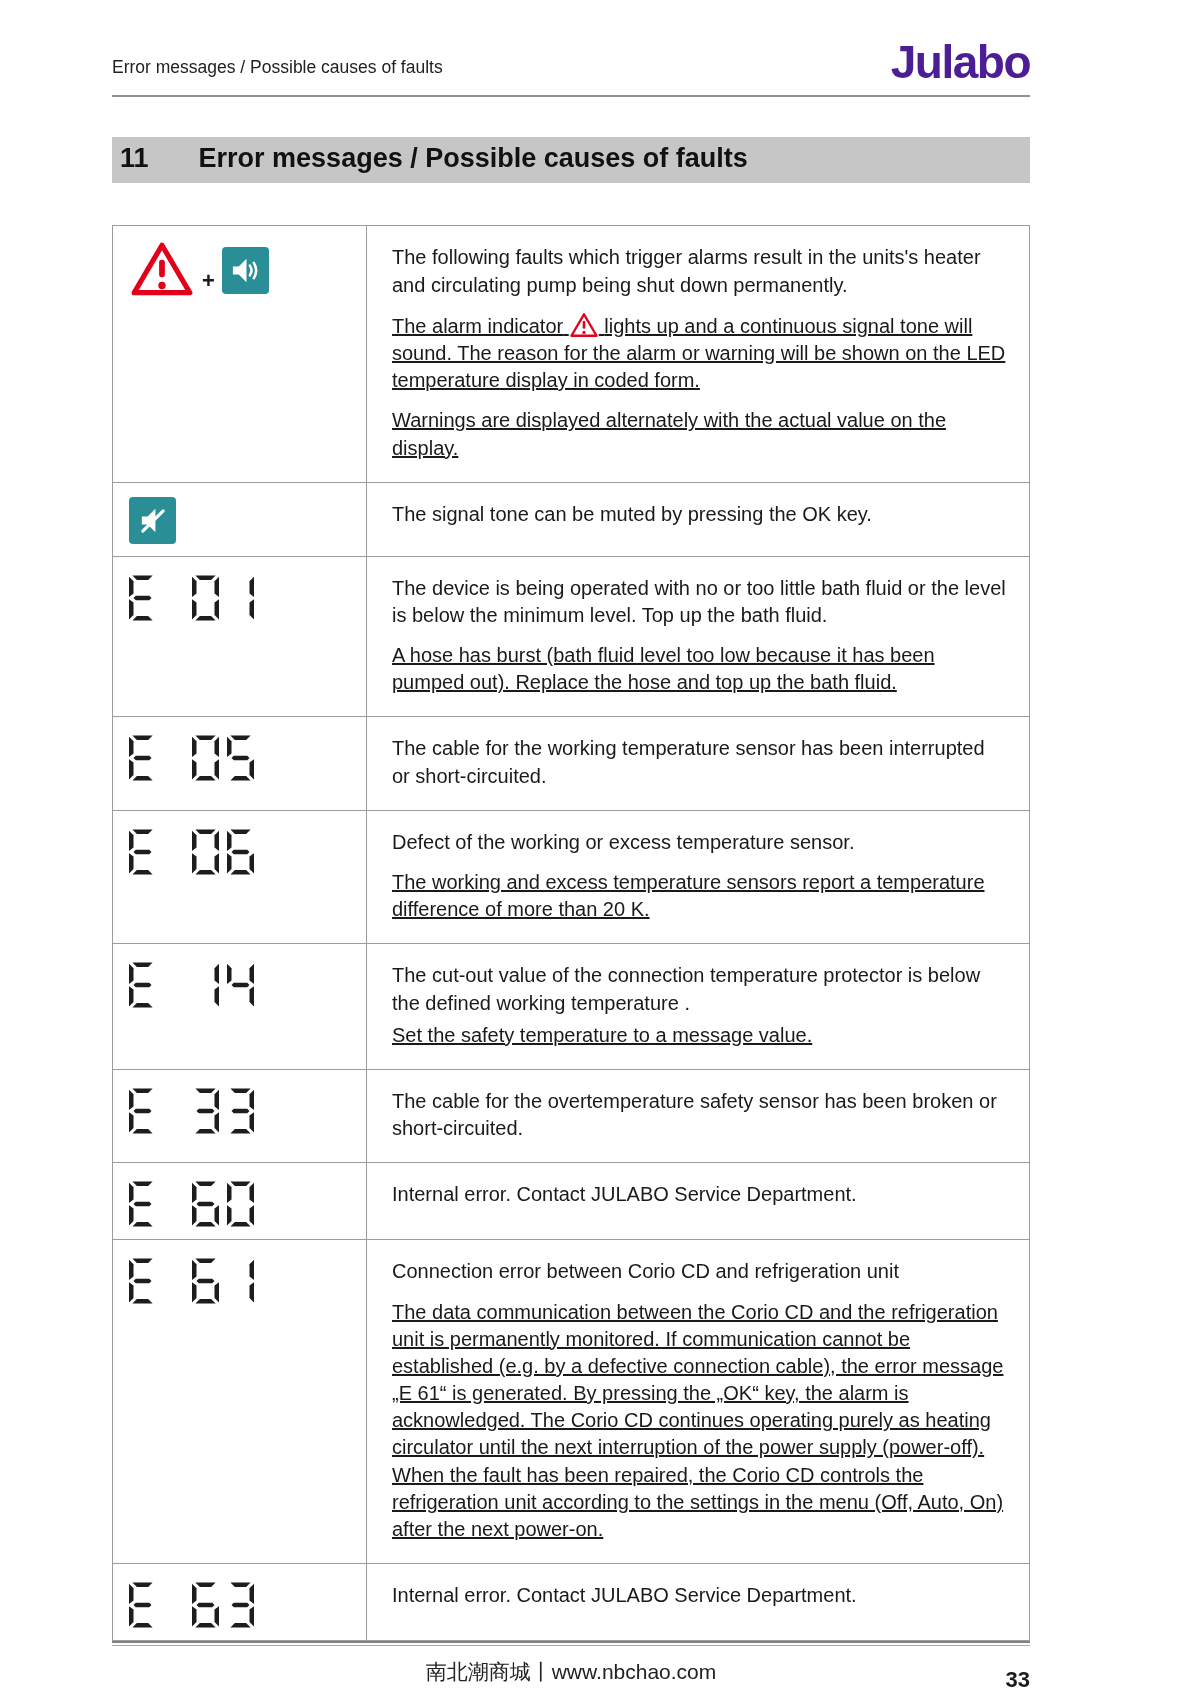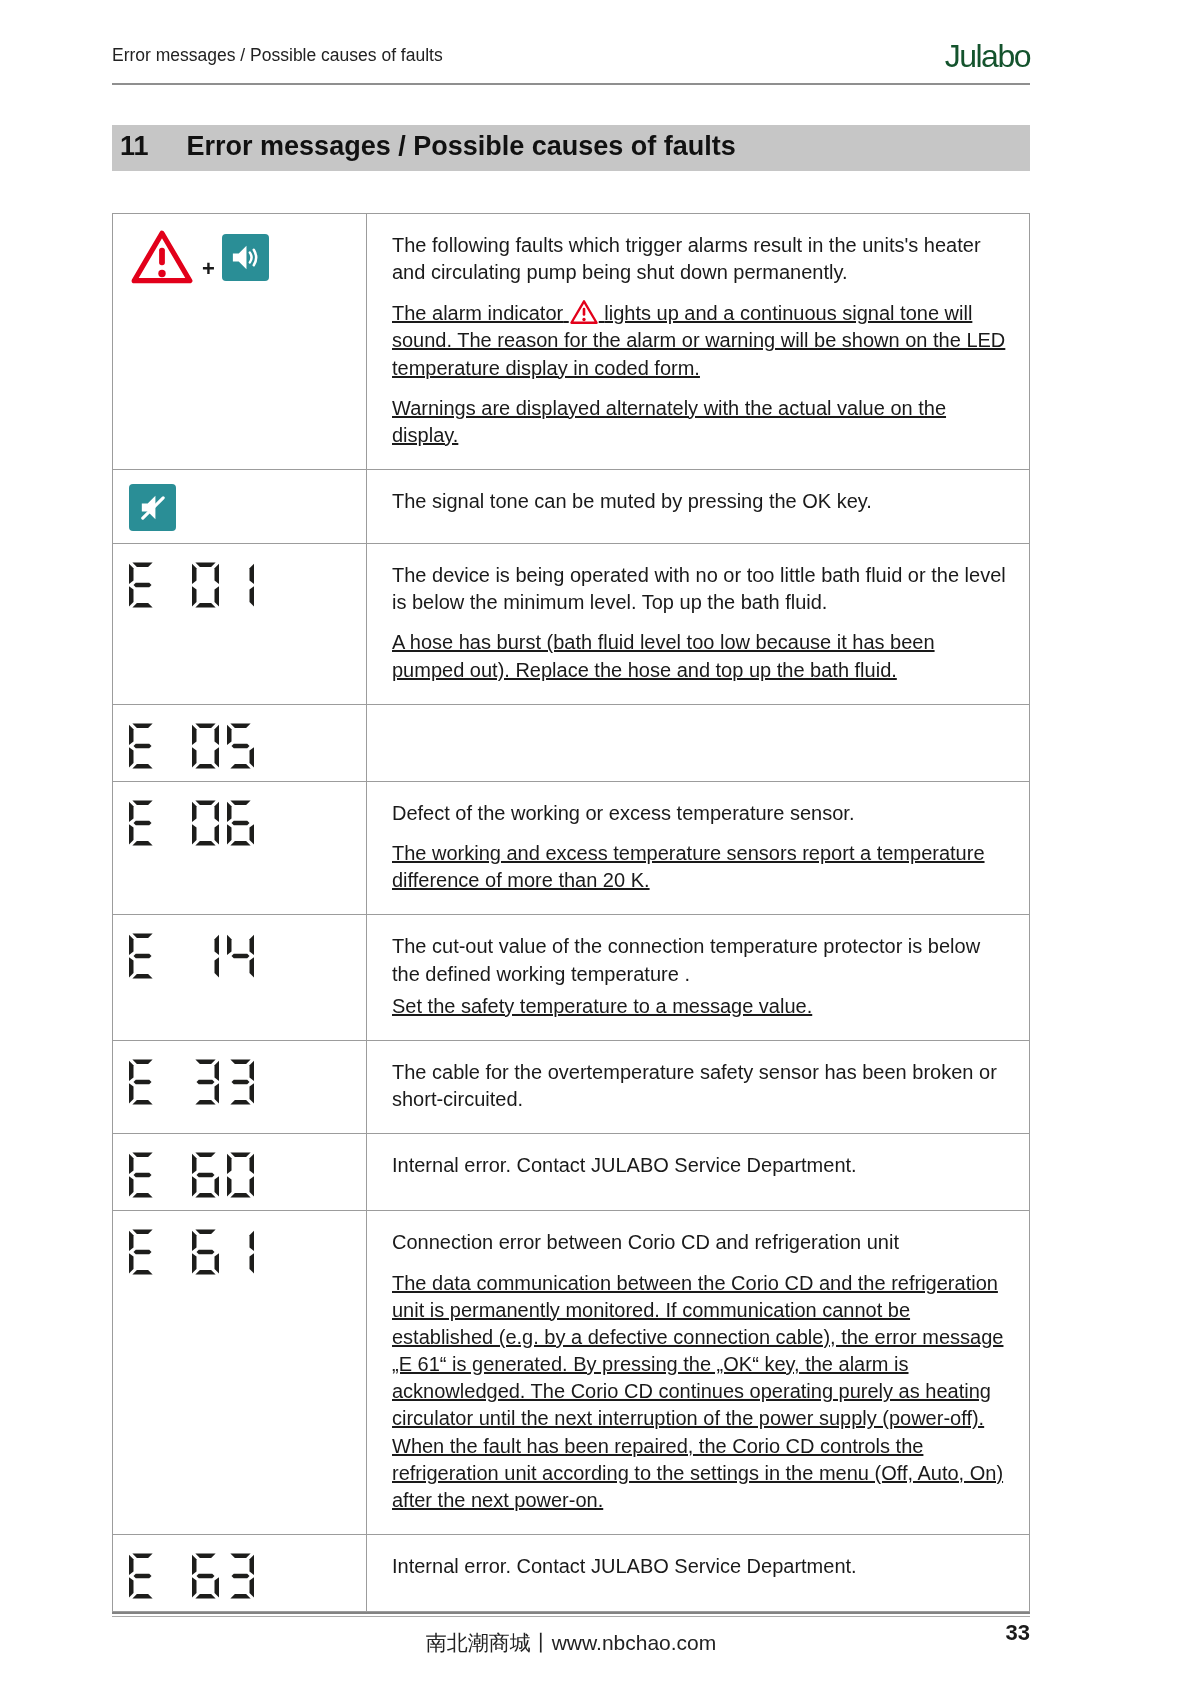--- a/index.html
+++ b/index.html
@@ -16,28 +16,28 @@
     padding: 42px 170px 0 112px;
   }
   
   .header {
     display: flex; justify-content: space-between; align-items: flex-end;
     padding-bottom: 12px;
     border-bottom: 2px solid #8f8f8f;
   }
   .breadcrumb { font-size: 17.5px; padding-bottom: 5px; color: #222; }
   .logo {
-    font-size: 32px; font-weight: normal; color: #14532d;
+    font-size: 46px; font-weight: bold; color: #4c1d95;
     letter-spacing: -1.5px; line-height: 0.9;
   }
   
   .section-bar {
     margin-top: 40px;
     background: #c6c6c6;
-    display: flex; gap: 38px;
+    display: flex; gap: 50px;
     padding: 6px 10px 9px 8px;
     font-size: 27px; font-weight: bold; color: #111;
   }
   
   .etable { margin-top: 42px; border: 1px solid #9c9c9c; }
   .trow { display: flex; border-bottom: 1px solid #9c9c9c; }
   .trow:last-child { border-bottom: none; }
   .cell-left {
     width: 254px; flex: 0 0 254px;
     border-right: 1px solid #9c9c9c;
@@ -61,21 +61,21 @@
   .tri-inline { width: 30px; height: 27px; vertical-align: -6px; display: inline-block; }
   .plus { font-size: 22px; font-weight: bold; align-self: flex-end; margin-bottom: 6px; }
   .icon-box {
     width: 47px; height: 47px; background: #2a8e96; border-radius: 4px;
     display: flex; align-items: center; justify-content: center;
   }
   
   .footer { margin-top: auto; position: relative; padding-bottom: 12px; }
   .footer-rules { border-top: 2px solid #838383; border-bottom: 1px solid #a9a9a9; height: 5px; }
   .footer-site { text-align: center; font-size: 21px; margin-top: 12px; color: #222; }
-  .page-num { position: absolute; right: 0; top: 8px; font-weight: bold; font-size: 22px; }
+  .page-num { position: absolute; right: 0; top: 26px; font-weight: bold; font-size: 22px; }
 </style>
 </head>
 <body>
 
 <div class="page">
 
   <div class="header">
     <div class="breadcrumb">Error messages / Possible causes of faults</div>
     <div class="logo">Julabo</div>
   </div>
@@ -180,20 +180,23 @@
             </svg>
             <svg class="seg-char" viewBox="0 0 48 80">
               <polygon points="6,0 42,0 34,8 14,8"></polygon>
               <polygon points="0,2 8,10 8,32 0,38"></polygon>
               <polygon points="12,36 36,36 40,40 36,44 12,44 8,40"></polygon>
               <polygon points="48,42 48,78 40,70 40,48"></polygon>
               <polygon points="14,72 34,72 42,80 6,80"></polygon>
             </svg>
           </div>
         </div>
+        <div class="cell-text">
+          <p>The cable for the working temperature sensor has been interrupted or short-circuited.</p>
+        </div>
       </div>
       <div class="trow">
         <div class="cell-left">
           <div class="seg-code">
             <svg class="seg-char" viewBox="0 0 48 80">
               <polygon points="6,0 42,0 34,8 14,8"></polygon>
               <polygon points="0,2 8,10 8,32 0,38"></polygon>
               <polygon points="12,36 36,36 40,40 36,44 12,44 8,40"></polygon>
               <polygon points="0,42 8,48 8,70 0,78"></polygon>
               <polygon points="14,72 34,72 42,80 6,80"></polygon>

